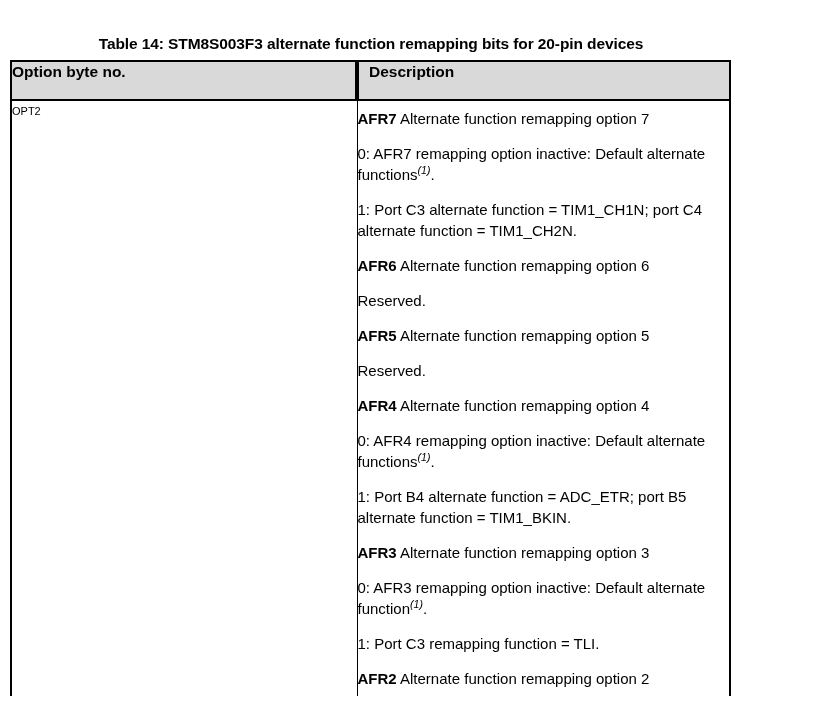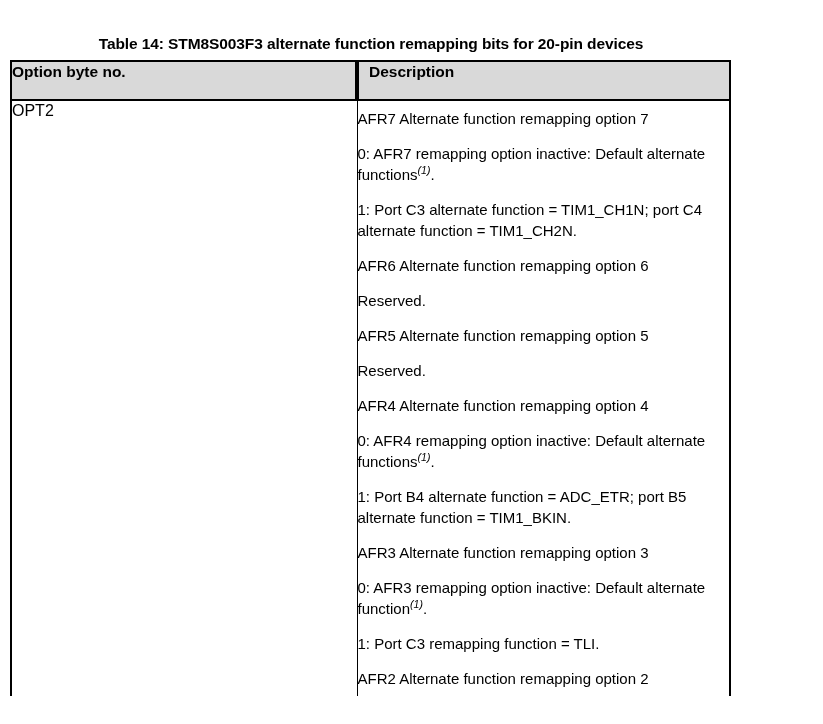--- a/index.html
+++ b/index.html
@@ -68,36 +68,36 @@
     border-bottom: 2px solid #000;
     box-sizing: border-box;
   }
   .hdr-cell.hdr-desc {
     border-left: 4px solid #000000;
     padding-left: 10px;
   }
 
   
   .body-cell-opt {
-    font-size: 16px;
+    font-size: 11px;
     line-height: 20px;
     padding: 13px 0 0 9px;
   }
   .body-cell-desc {
     border-left: 1px solid #000;
     padding: 8px 12px 0 10px;
     font-size: 15px;
     line-height: 21px;
   }
 
   .para {
     margin: 0;
     padding: 7px 0 7px 0;
   }
-  .para b { font-weight: normal; }
+  .para b { font-weight: bold; }
   .sup {
     font-size: 10.5px;
     font-style: italic;
     vertical-align: super;
     line-height: 0;
   }
 </style>
 </head>
 <body>
 

